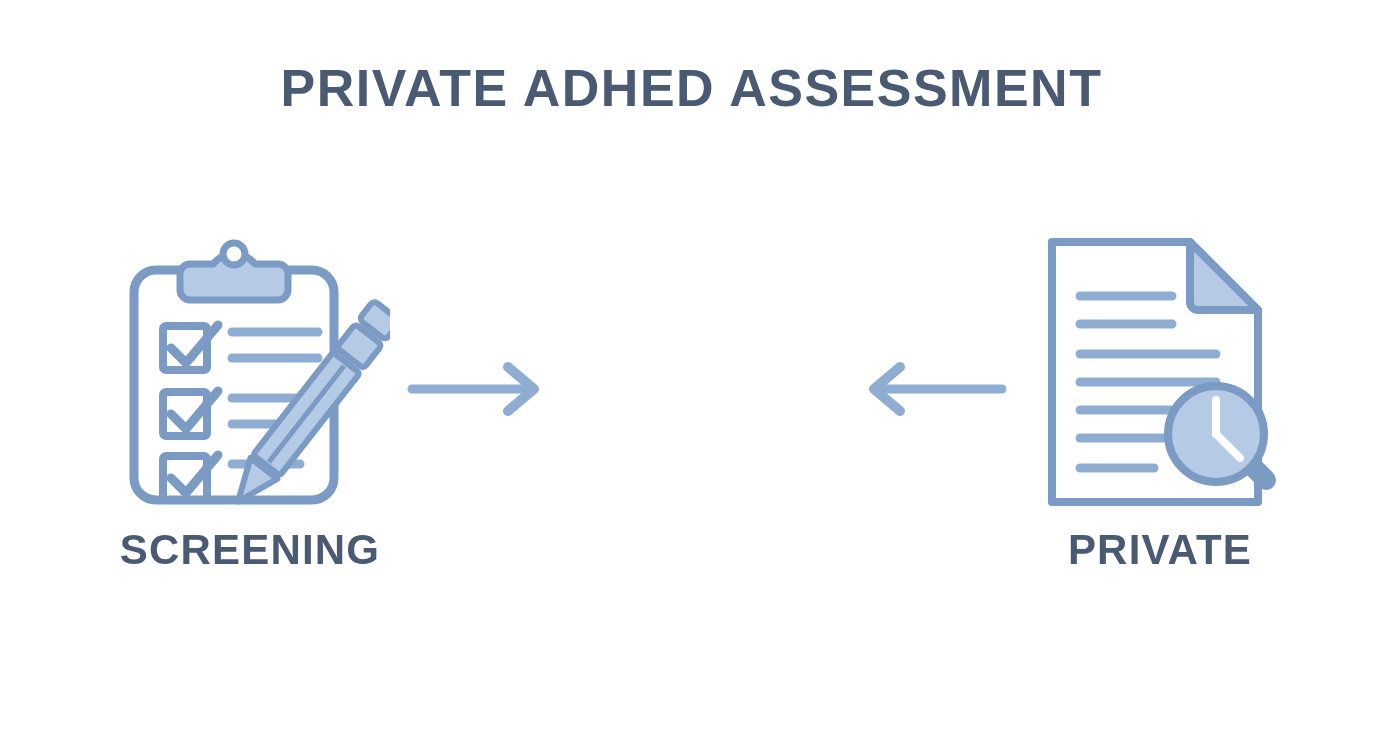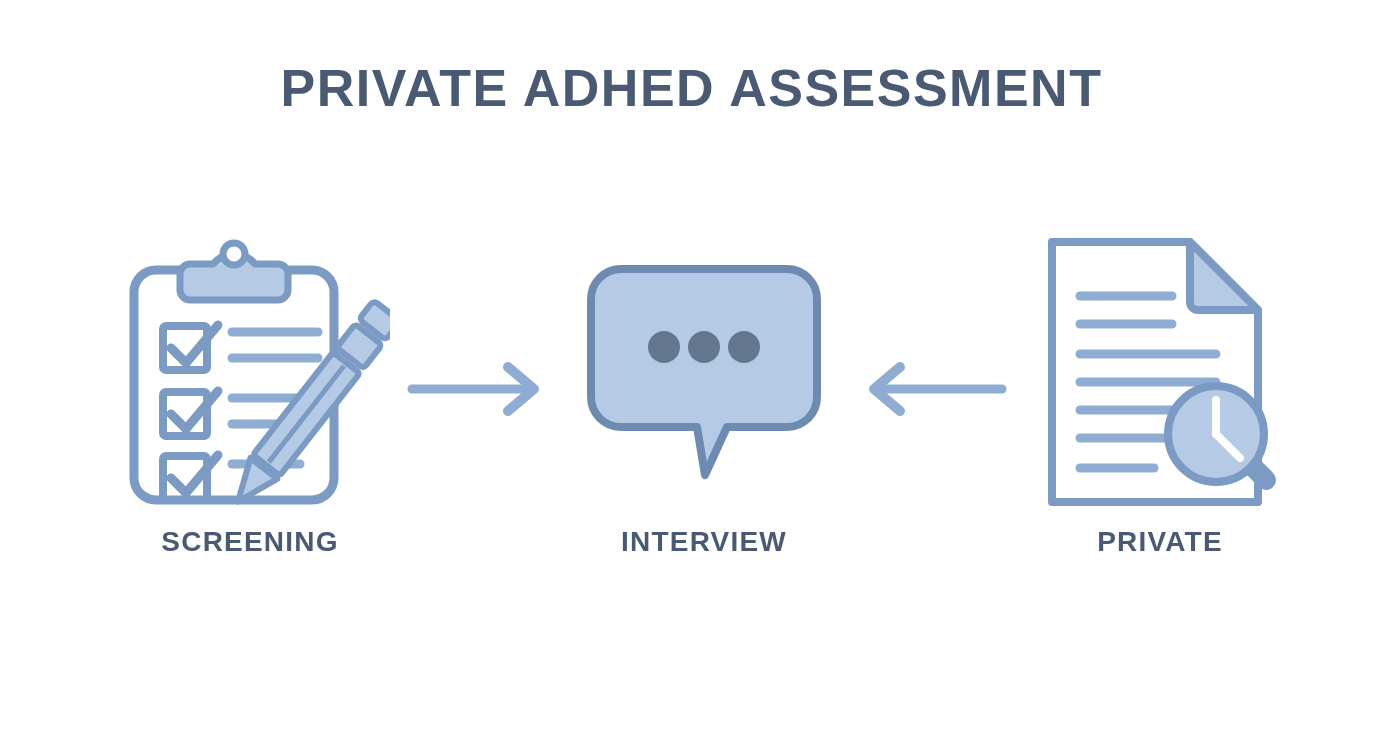--- a/index.html
+++ b/index.html
@@ -64,21 +64,21 @@
     justify-content: center;
   }
 
   .step-label {
     position: absolute;
     top: 298px;
     left: 0;
     width: 300px;
     text-align: center;
     font-family: "Liberation Sans", sans-serif;
-    font-size: 28px;
+    font-size: 42px;
     font-weight: bold;
     letter-spacing: 1.2px;
     color: #4a5a72;
     white-space: nowrap;
   }
 
   .arrow {
     position: absolute;
     top: 355px;
     width: 160px;
@@ -137,33 +137,20 @@
             <rect x="188" y="124" width="34" height="130" rx="3" fill="#b4cae5" stroke="#7b9ac4" stroke-width="6"></rect>
             <line x1="205" y1="128" x2="205" y2="250" stroke="#7b9ac4" stroke-width="5"></line>
 
             <path d="M188 258 L222 258 L205 300 Z" fill="#b4cae5" stroke="#7b9ac4" stroke-width="6" stroke-linejoin="round"></path>
           </g>
         </svg>
       </div>
       <div class="step-label">SCREENING</div>
     </div>
 
-    <div class="step step-interview">
-      <div class="step-art">
-        <svg width="250" height="250" viewBox="0 0 250 250">
-          <path d="M42 22 L208 22 A30 30 0 0 1 238 52 L238 150 A30 30 0 0 1 208 180 L148 180 L126 228 L118 180 L42 180 A30 30 0 0 1 12 150 L12 52 A30 30 0 0 1 42 22 Z" fill="#b4cae5" stroke="#6d8bb0" stroke-width="8" stroke-linejoin="round"></path>
-          <g fill="#63788f">
-            <circle cx="85" cy="100" r="16"></circle>
-            <circle cx="125" cy="100" r="16"></circle>
-            <circle cx="165" cy="100" r="16"></circle>
-          </g>
-        </svg>
-      </div>
-      <div class="step-label">INTERVIEW</div>
-    </div>
 
     <div class="step step-report">
       <div class="step-art">
         <svg width="260" height="288" viewBox="0 0 260 288">
 
           <path d="M22 14 L160 14 L228 82 L228 274 L22 274 Z" fill="#ffffff" stroke="#7b9ac4" stroke-width="8" stroke-linejoin="round"></path>
           <path d="M160 14 L160 74 A8 8 0 0 0 168 82 L228 82 Z" fill="#b4cae5" stroke="#7b9ac4" stroke-width="8" stroke-linejoin="round"></path>
 
           <g stroke="#8fadd2" stroke-width="9" stroke-linecap="round">
             <line x1="50" y1="68" x2="142" y2="68"></line>

